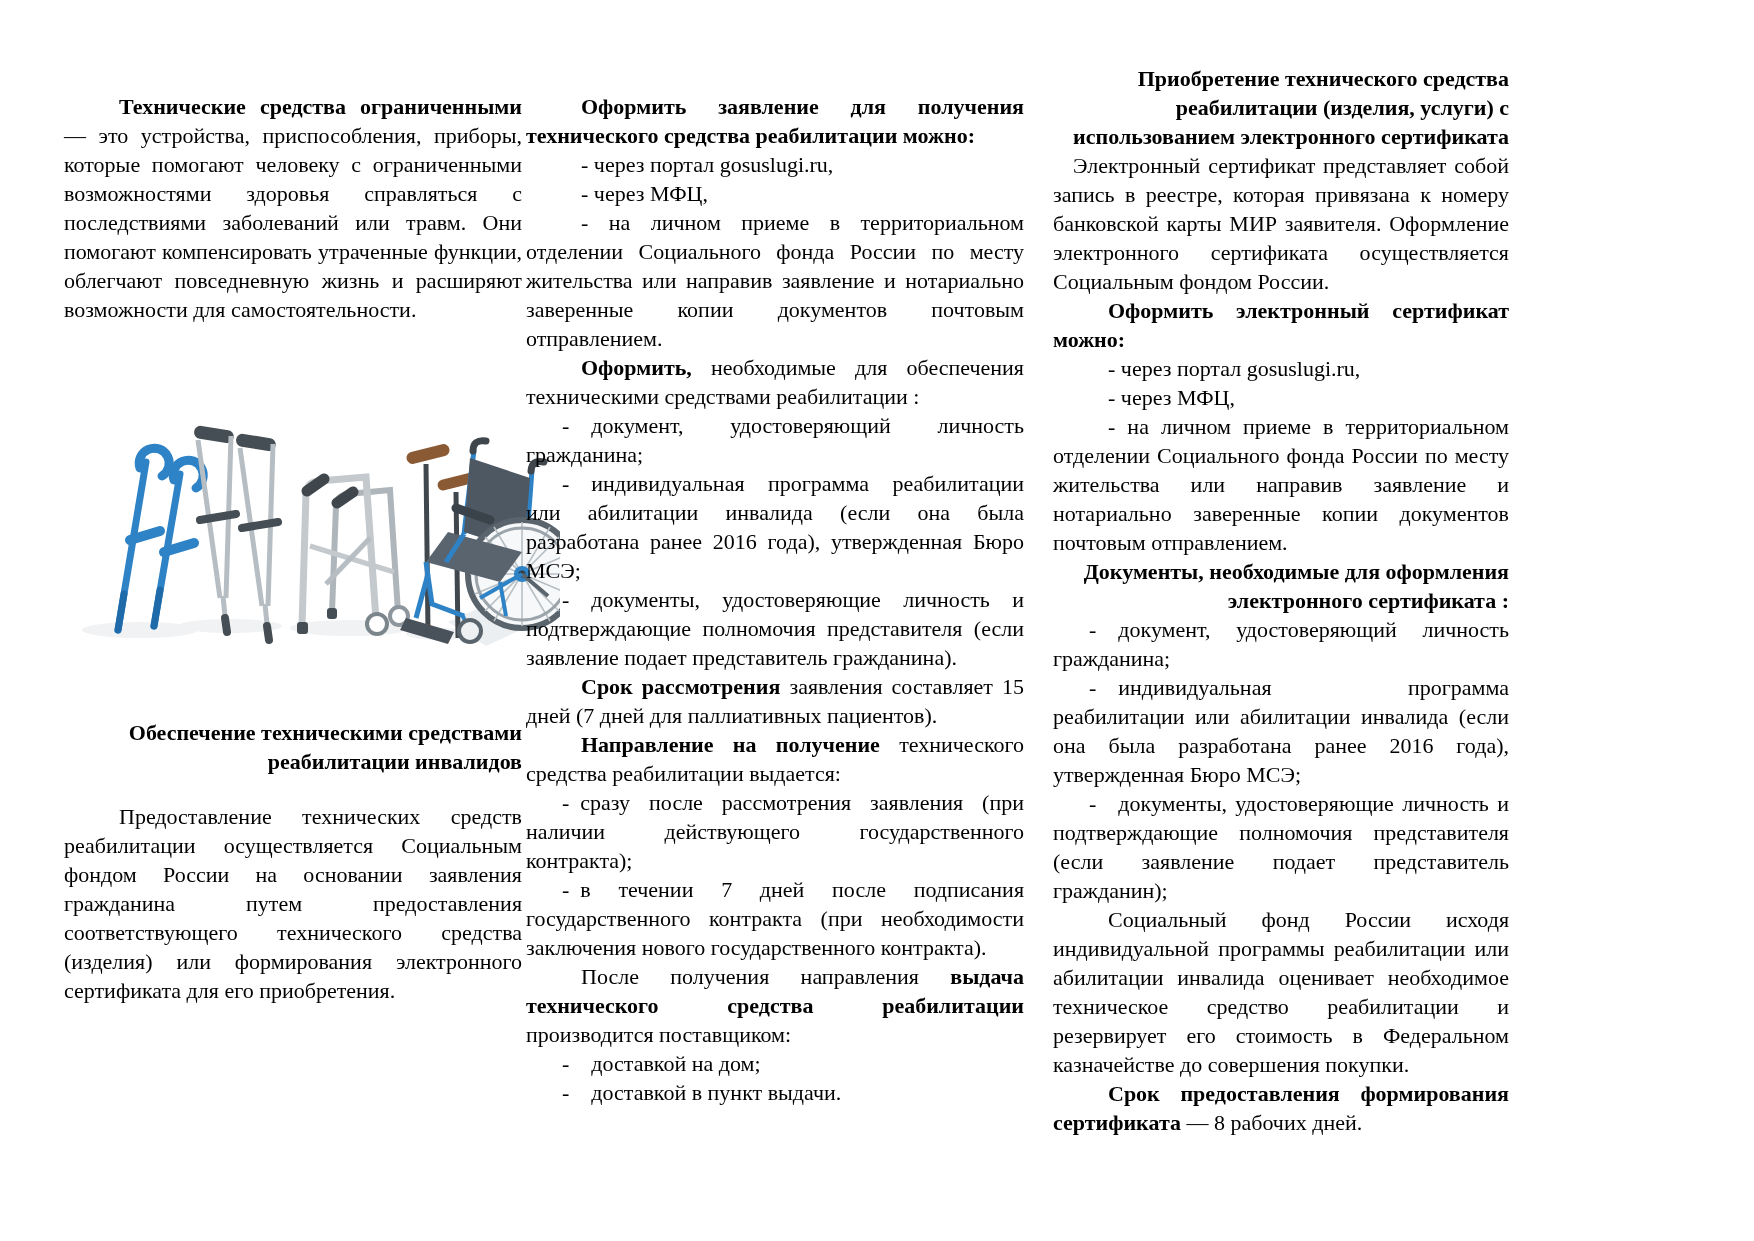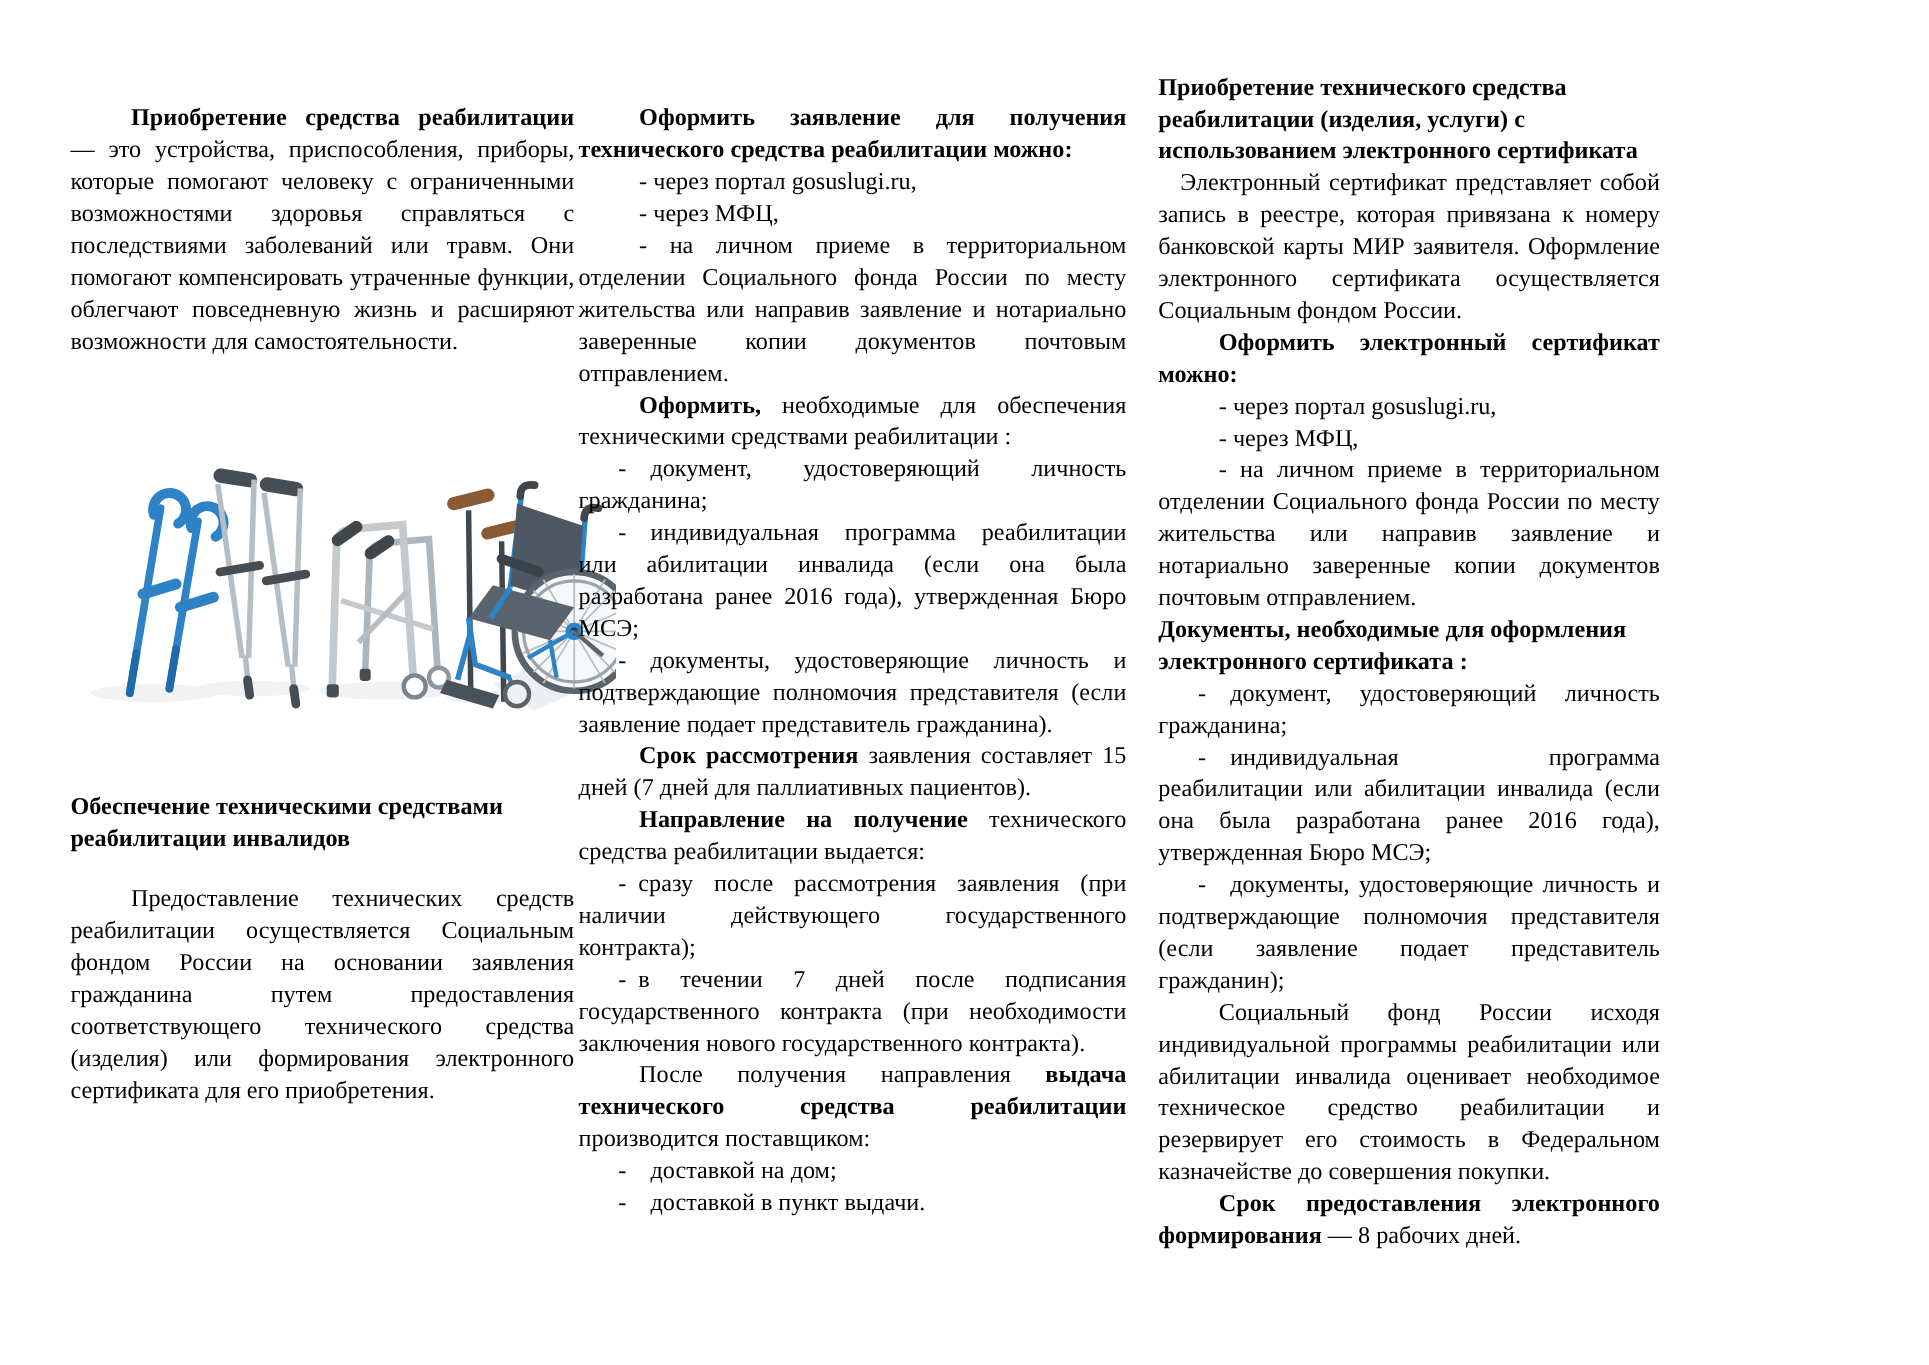--- a/index.html
+++ b/index.html
@@ -9,39 +9,39 @@
     background:#ffffff;
     font-family:"Liberation Serif","DejaVu Serif",serif;
     font-size:22px;line-height:29px;color:#000;
     overflow:hidden;
   }
   .col{position:absolute;top:0;}
   .col1{left:64px;width:458px;}
   .col2{left:526px;width:498px;}
   .col3{left:1053px;width:456px;}
   p{margin:0;text-align:justify;}
-  .ctr{text-align:left;font-weight:bold;}
+  .ctr{text-align:right;font-weight:bold;}
   .ind{text-indent:55px;}
   .ind-sm{text-indent:36px;}
   .ind-xs{text-indent:20px;}
   b{font-weight:bold;}
   .top1{margin-top:92px;}
   .top3{margin-top:64px;}
   .illus{display:block;margin-top:40px;margin-left:-4px;}
   .h-sec{margin-top:72px;}
   .after-h{margin-top:26px;}
 </style>
 </head>
 <body>
 
 <div class="page">
 
   <div class="col col1">
 
-    <p class="ind top1"><b>Приобретение средства реабилитации</b><span> — это устройства, приспособления, приборы, которые помогают человеку с ограниченными возможностями здоровья справляться с последствиями заболеваний или травм. Они помогают компенсировать утраченные функции, облегчают повседневную жизнь и расширяют возможности для самостоятельности.</span></p>
+    <p class="ind top1"><b>Технические средства ограниченными</b><span> — это устройства, приспособления, приборы, которые помогают человеку с ограниченными возможностями здоровья справляться с последствиями заболеваний или травм. Они помогают компенсировать утраченные функции, облегчают повседневную жизнь и расширяют возможности для самостоятельности.</span></p>
 
     <svg class="illus" width="500" height="282" viewBox="0 0 500 282">
 
       <g>
         <ellipse cx="80" cy="266" rx="58" ry="8" fill="#f0f2f4"></ellipse>
         <ellipse cx="170" cy="262" rx="52" ry="7" fill="#f0f2f4"></ellipse>
         <ellipse cx="290" cy="264" rx="60" ry="8" fill="#f0f2f4"></ellipse>
         <ellipse cx="380" cy="270" rx="34" ry="6" fill="#f0f2f4"></ellipse>
         <polygon points="388,258 468,222 504,246 426,282" fill="#eceff1"></polygon>
       </g>
@@ -176,16 +176,16 @@
     <p class="ind">- на личном приеме в территориальном отделении Социального фонда России по месту жительства или направив заявление и нотариально заверенные копии документов почтовым отправлением.</p>
 
     <p class="ctr">Документы, необходимые для оформления электронного сертификата :</p>
 
     <p class="ind-sm">- документ, удостоверяющий личность гражданина;</p>
     <p class="ind-sm">- индивидуальная программа реабилитации или абилитации инвалида (если она была разработана ранее 2016 года), утвержденная Бюро МСЭ;</p>
     <p class="ind-sm">- документы, удостоверяющие личность и подтверждающие полномочия представителя (если заявление подает представитель гражданин);</p>
 
     <p class="ind">Социальный фонд России исходя индивидуальной программы реабилитации или абилитации инвалида оценивает необходимое техническое средство реабилитации и резервирует его стоимость в Федеральном казначействе до совершения покупки.</p>
 
-    <p class="ind"><b>Срок предоставления электронного формирования</b><span> — 8 рабочих дней.</span></p>
+    <p class="ind"><b>Срок предоставления формирования сертификата</b><span> — 8 рабочих дней.</span></p>
   </div>
 
 </div>
 
 </body></html>

